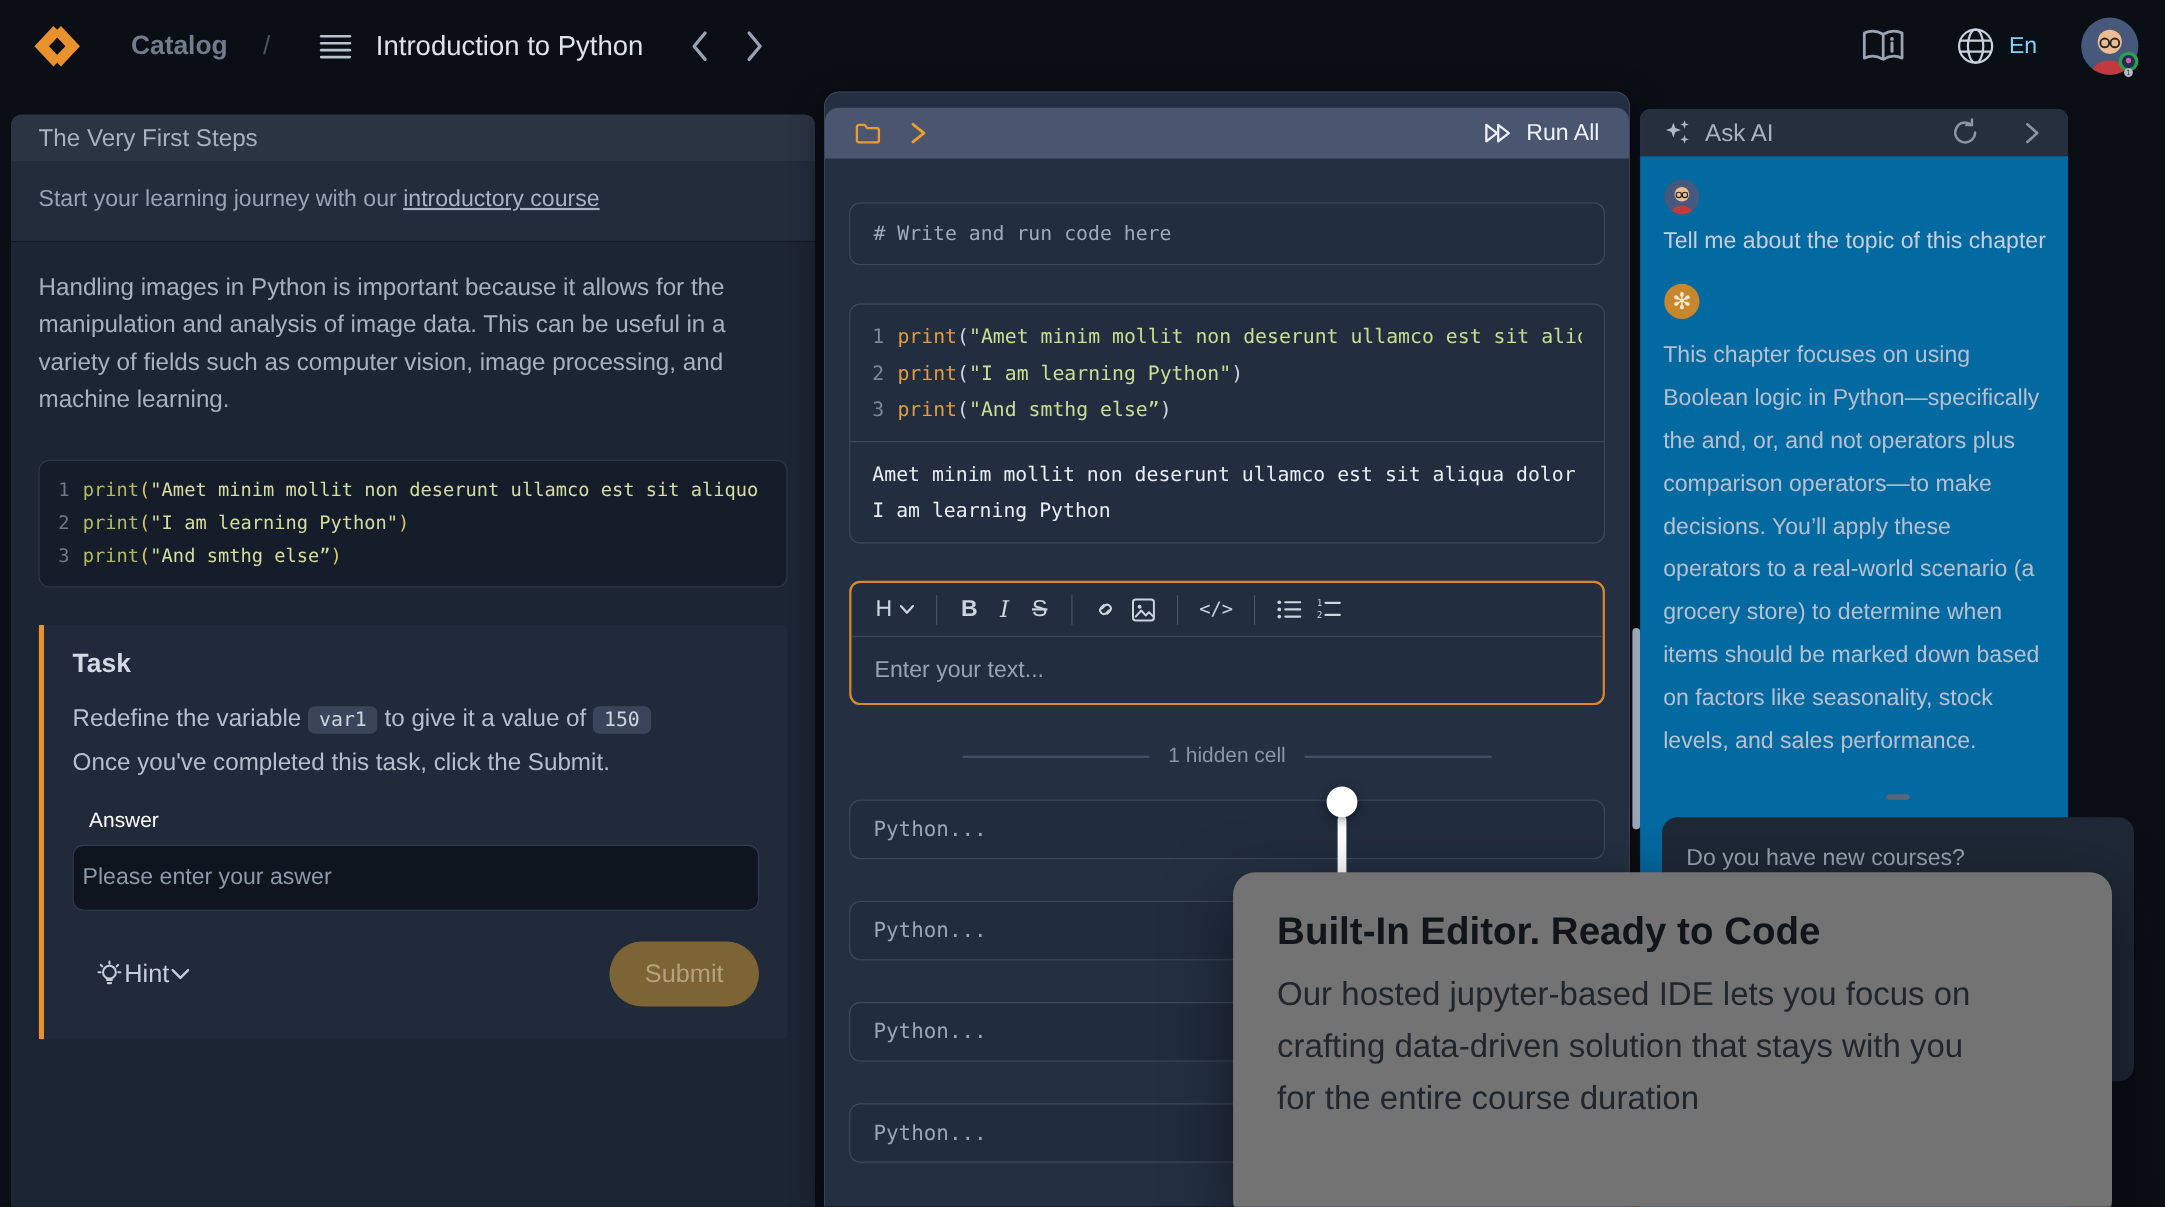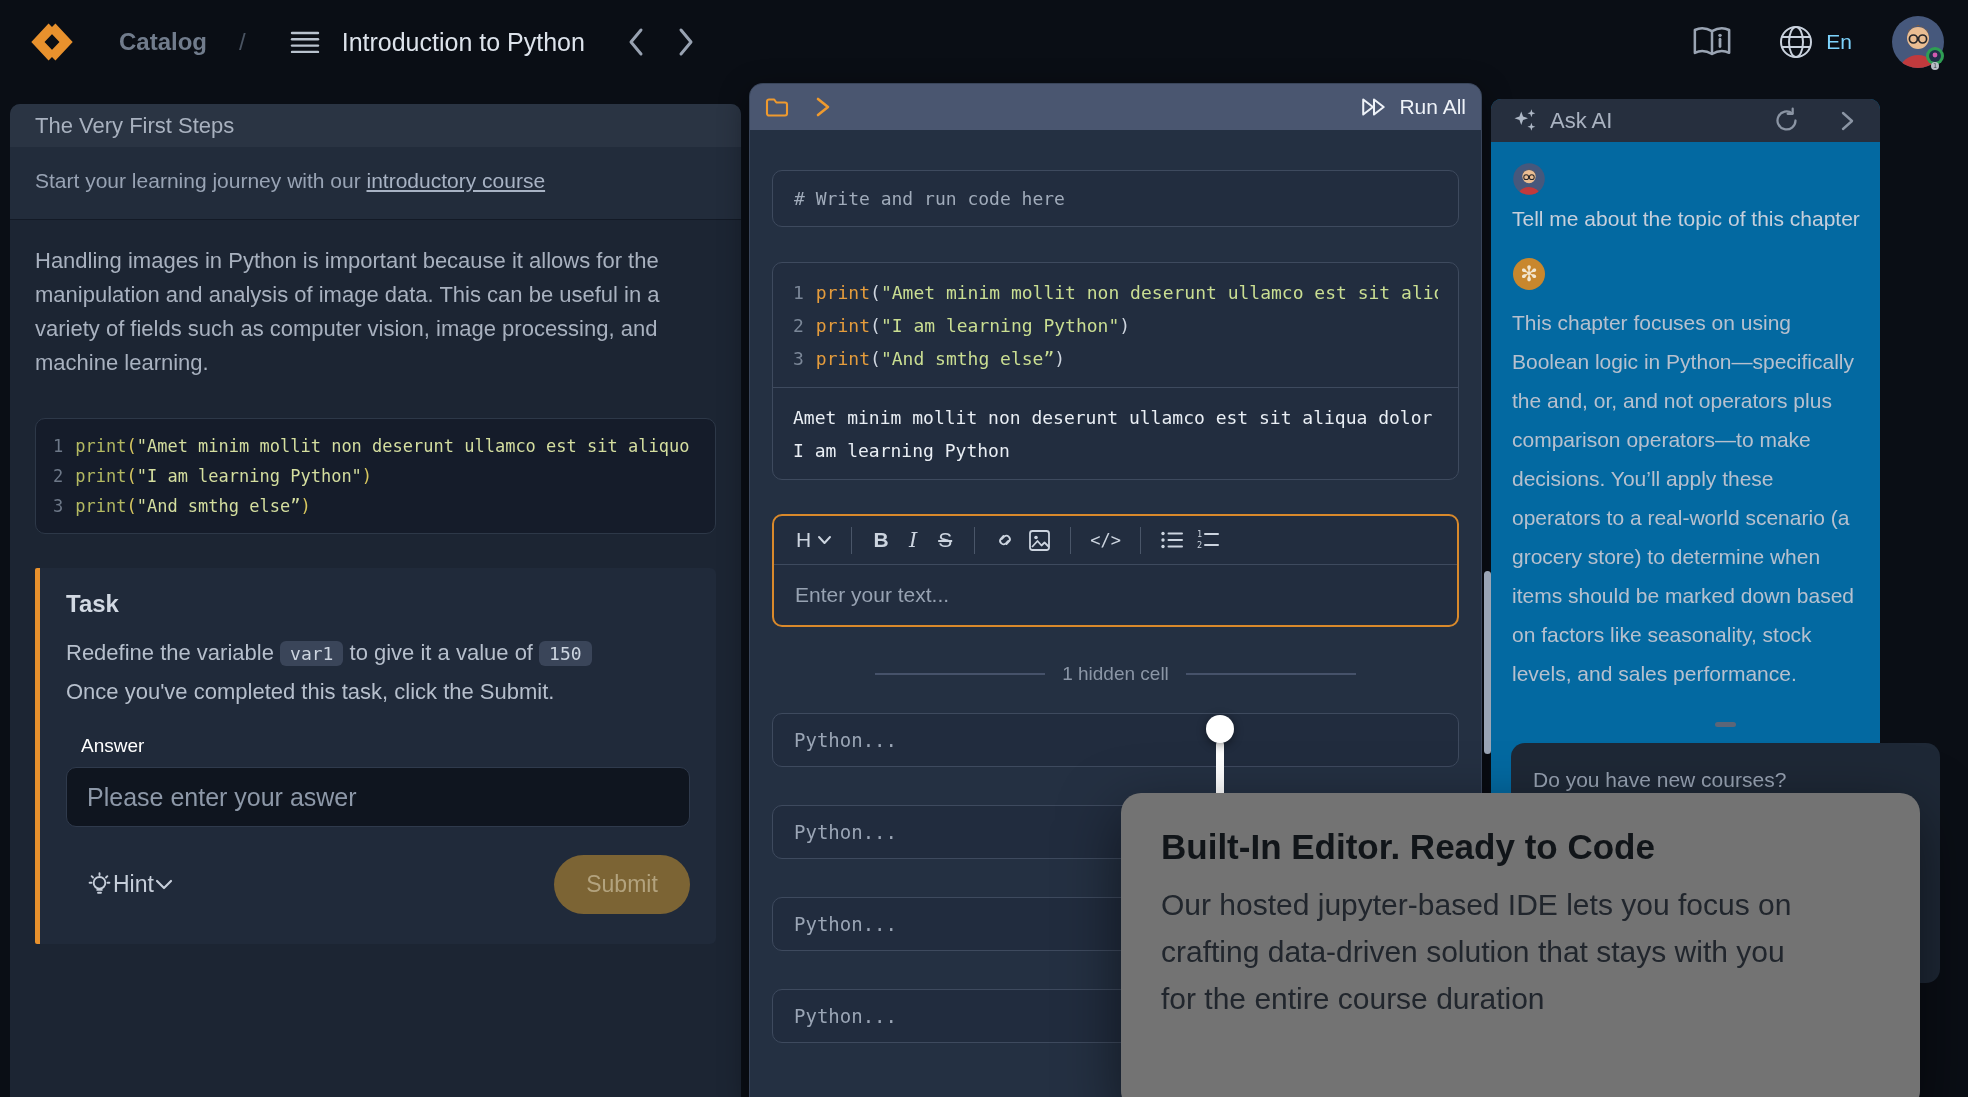--- a/index.html
+++ b/index.html
@@ -40,29 +40,29 @@
   .ln { color:#6d7888; margin-right:12px; }
   .tk-kw { color:#b4ba62; } .tk-br { color:#d8c75f; } .tk-str { color:#d4de9f; }
   .mid-theme .ln { color:#7b8798; }
   .mid-theme .tk-kw { color:#e59c3c; } .mid-theme .tk-br { color:#cdd4de; } .mid-theme .tk-str { color:#cade92; }
 
   .task-card { margin-top:34px; background:#202a3a; border-left:5px solid #e8912d; border-radius:2px 6px 6px 2px; padding:22px 26px 30px; }
   .task-card h3 { margin:0 0 16px; font-size:24px; font-weight:700; color:#d2d9e3; }
   .task-line { font-size:22px; color:#b6bfcc; line-height:38px; }
   .chip { background:#3a4559; color:#ccd4df; font-family:"DejaVu Sans Mono", monospace; font-size:18px; padding:2px 10px; border-radius:6px; }
   .answer-label { margin:24px 0 10px 15px; font-size:19px; color:#ffffff; }
-  .answer-input { width:100%; height:60px; background:#0f151f; border:1px solid #2f3a4c; border-radius:10px; padding:0 20px; font-size:25px; color:#c6cedb; font-family:inherit; }
+  .answer-input { width:100%; height:60px; background:#0f151f; border:1px solid #2f3a4c; border-radius:10px; padding:0 8px; font-size:21px; color:#c6cedb; font-family:inherit; }
   .answer-input::placeholder { color:#8d98a8; }
   .task-footer { margin-top:28px; display:flex; align-items:center; }
   .hint-btn { display:flex; align-items:center; gap:0; margin-left:14px; background:none; border:none; color:#c6ceda; font-size:23px; font-family:inherit; }
   .submit-btn { margin-left:auto; width:136px; height:59px; border-radius:999px; background:#7c6434; border:none; color:#b3a37e; font-size:23px; font-family:inherit; }
 
   
   .panel-mid { position:absolute; left:749px; top:83px; width:733px; height:1014px; background:#243042; border:1px solid #39455a; border-bottom:none; border-radius:14px 14px 0 0; box-shadow:0 8px 30px rgba(0,0,0,.45); }
-  .mid-header { height:46px; background:#4a5670; border-radius:12px 12px 0 0; display:flex; align-items:center; gap:14px; padding:0 9px; }
+  .mid-header { height:46px; background:#4a5670; border-radius:12px 12px 0 0; display:flex; align-items:center; gap:14px; padding:0 21px;margin-top:14px; }
   .run-all { margin-left:auto; display:flex; align-items:center; gap:11px; background:none; border:none; color:#eef2f8; font-size:21px; font-family:inherit; }
   .mid-body { padding:0 22px; }
   .cell { border:1px solid #3e4a5e; border-radius:10px; background:#222d3f; }
   .scratch { margin-top:40px; height:57px; display:flex; align-items:center; padding:0 21px; font-family:"DejaVu Sans Mono", monospace; font-size:18px; color:#a0abba; }
   .code-cell { margin-top:35px; }
   .code-part { padding:13px 20px 12px; font-family:"DejaVu Sans Mono", monospace; font-size:18px; line-height:33px; }
   .out-part { border-top:1px solid #3e4a5e; padding:13px 20px 12px; font-family:"DejaVu Sans Mono", monospace; font-size:18px; line-height:33px; color:#e9eef4; }
   .out-line { white-space:pre; overflow:hidden; }
 
   .md-editor { margin-top:34px; border:2px solid #d9892b; border-radius:10px; background:#222d3f; overflow:hidden; }

